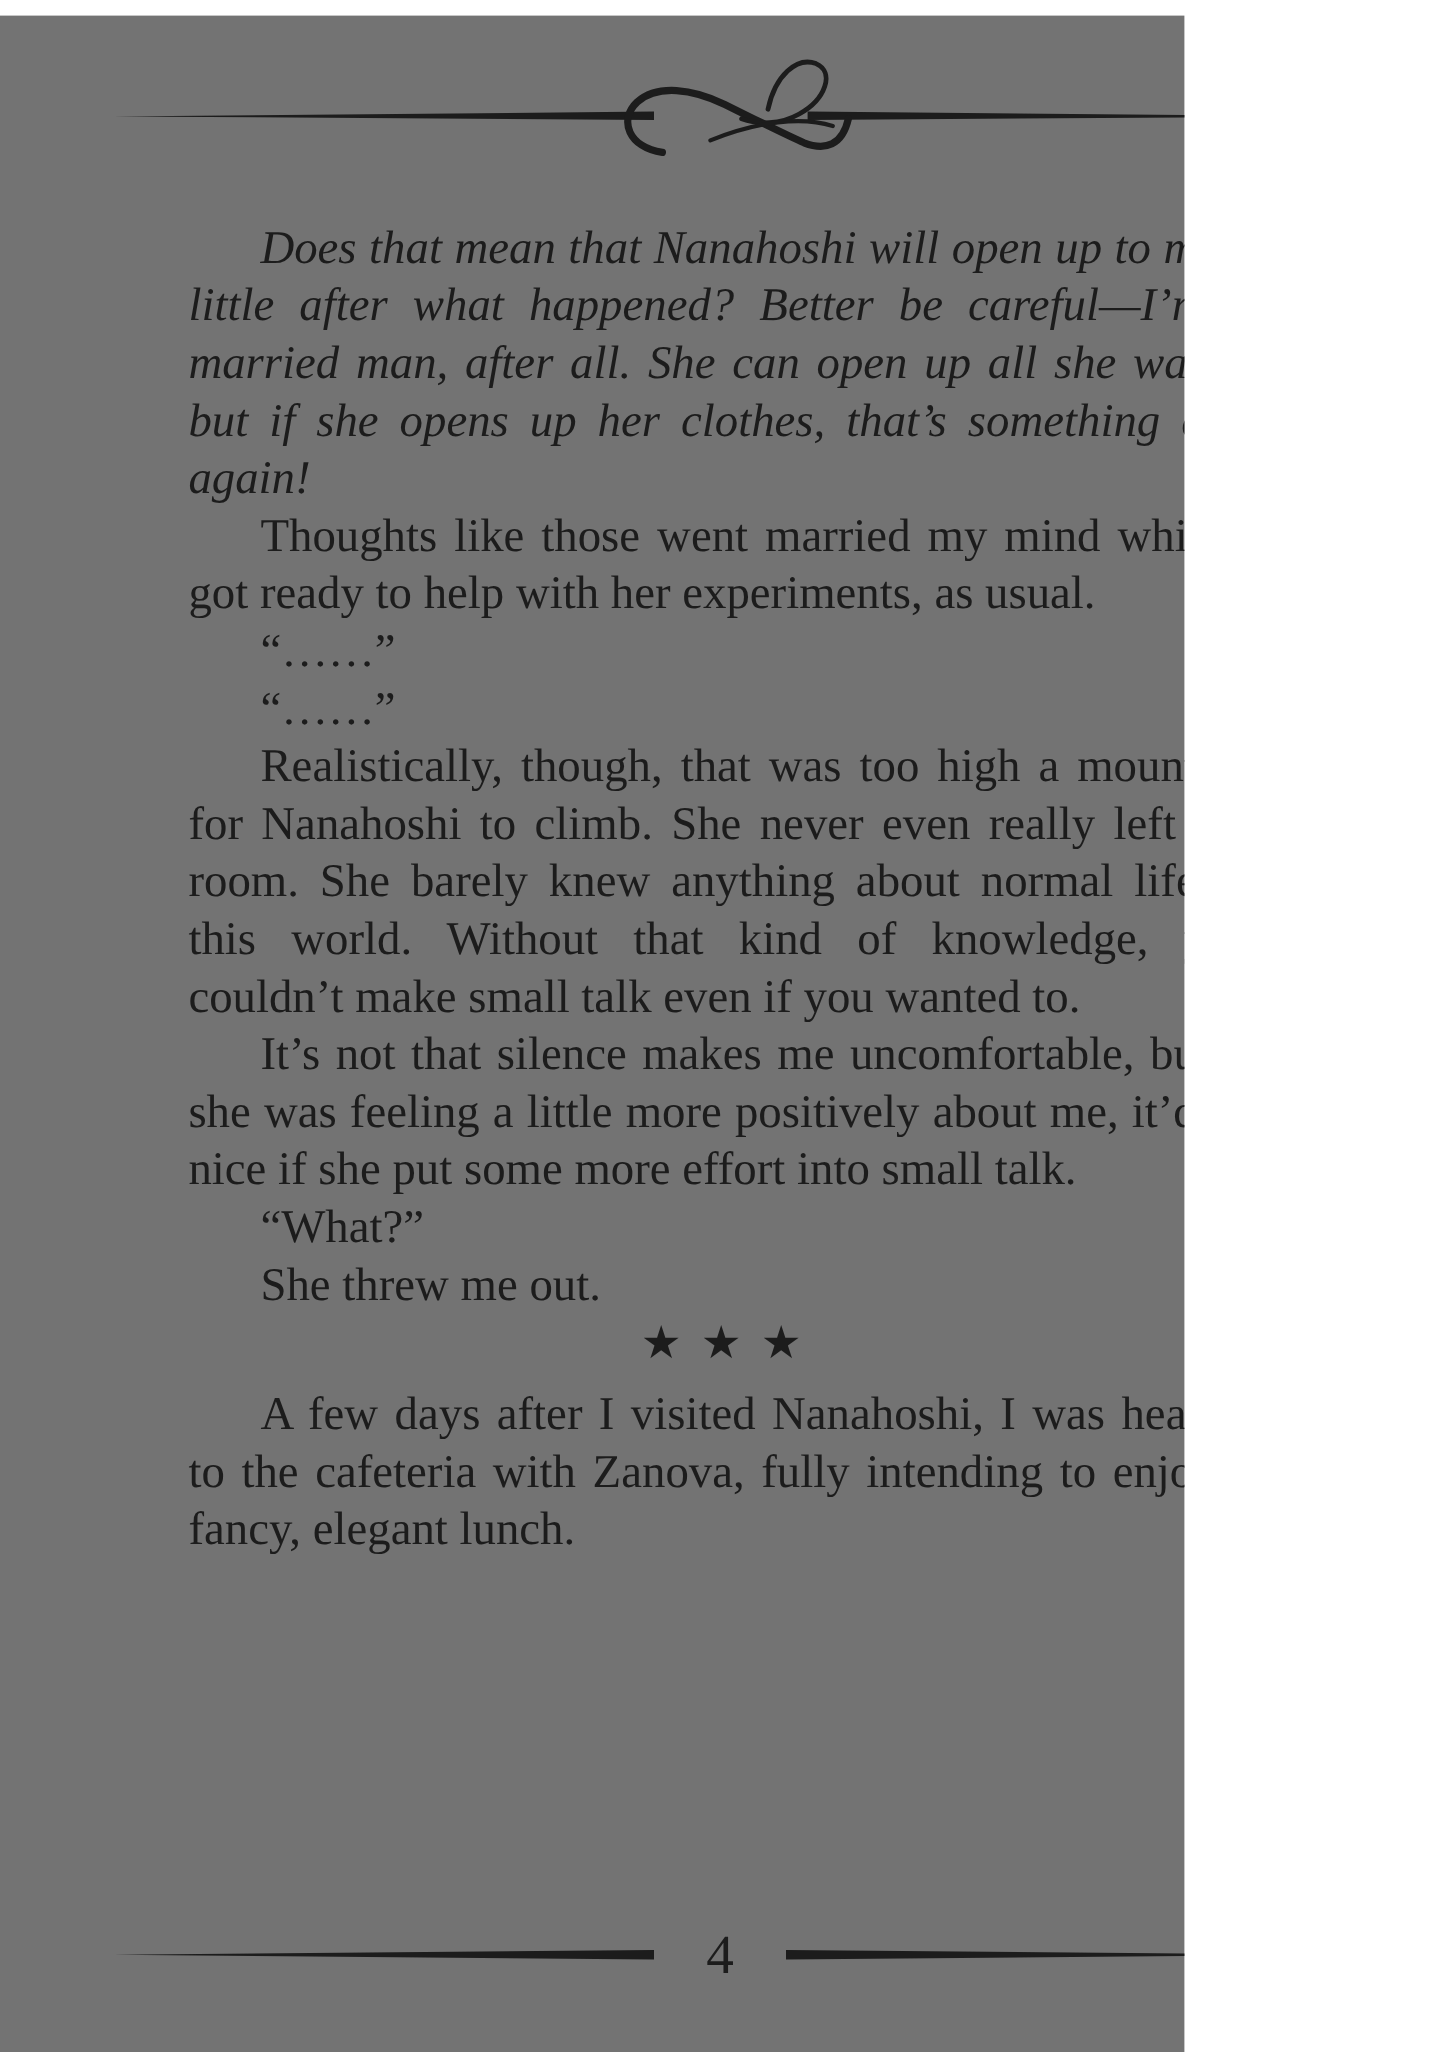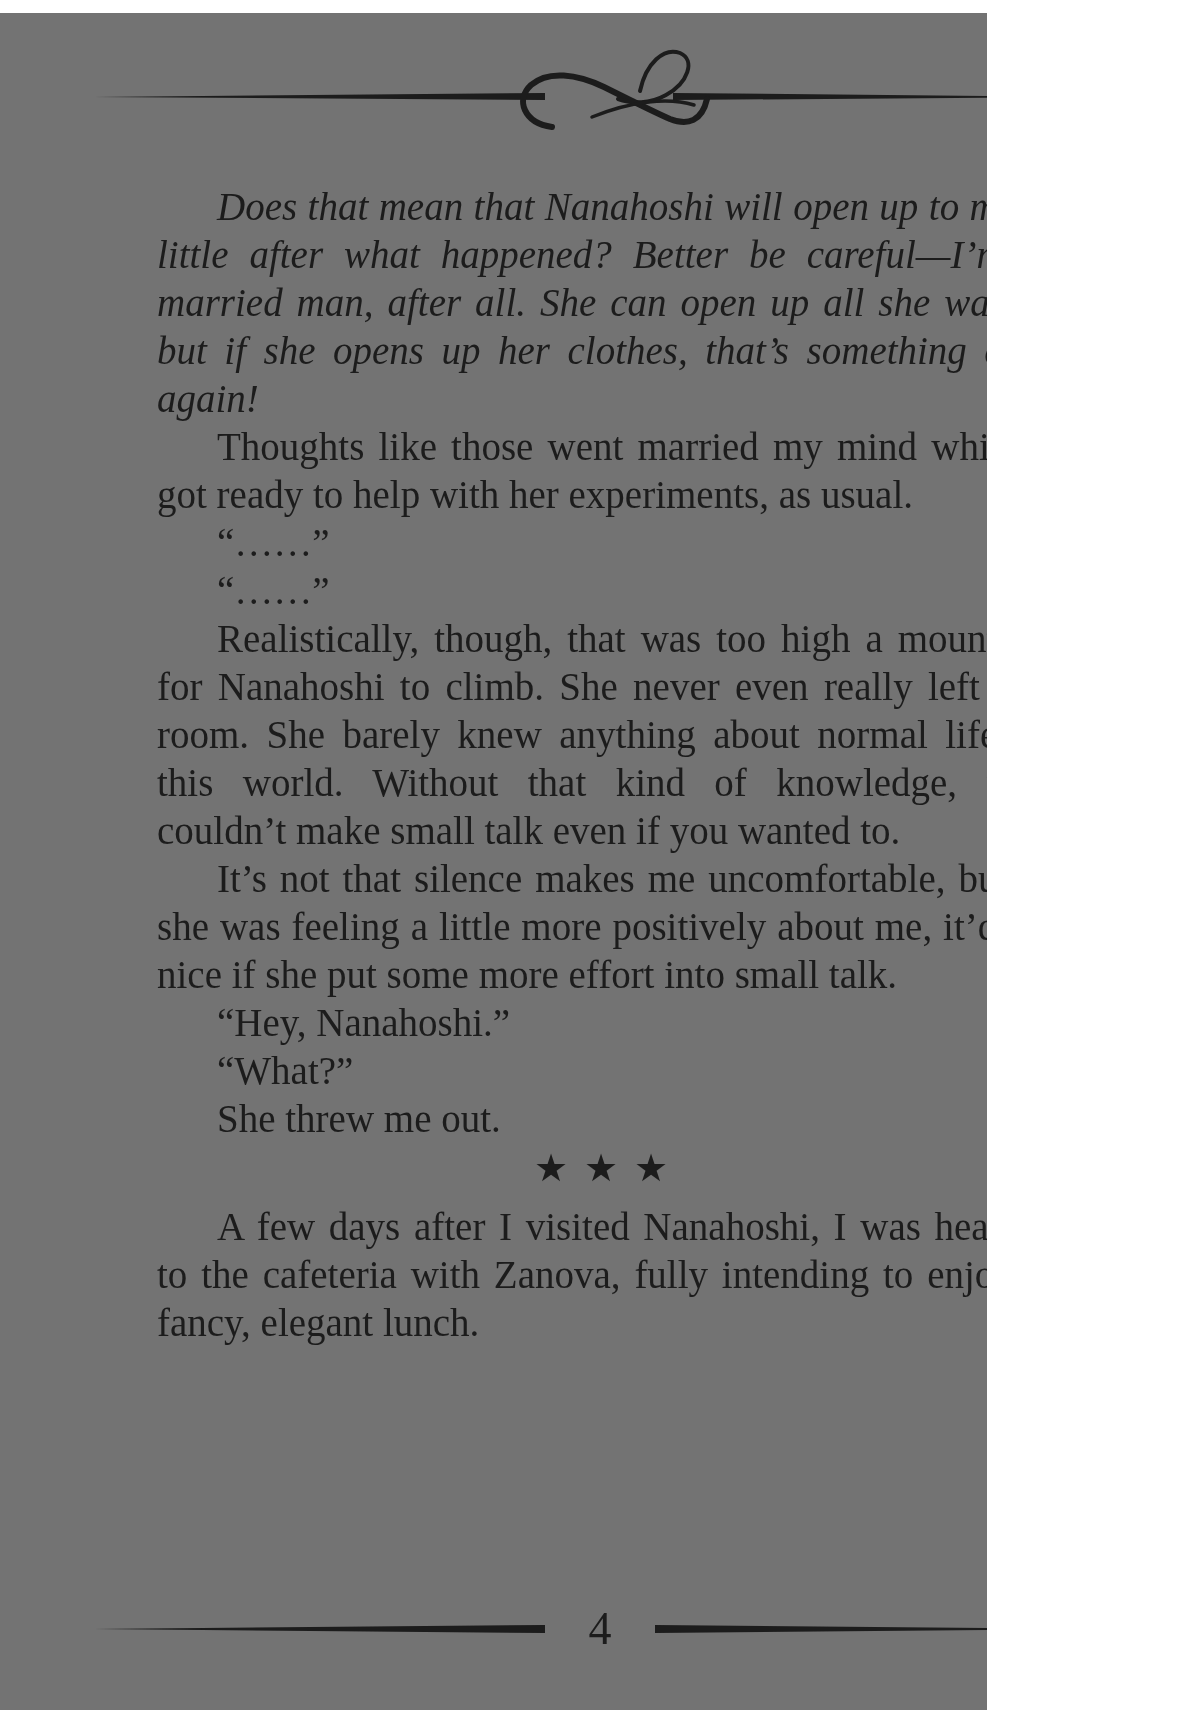--- a/index.html
+++ b/index.html
@@ -81,21 +81,20 @@
   </div>
 
   <div class="content">
     <div id="paras-before">
         <p class="italic">Does that mean that Nanahoshi will open up to me a little after what happened? Better be careful—I’m a married man, after all. She can open up all she wants, but if she opens up her clothes, that’s something else again!</p>
         <p>Thoughts like those went married my mind while I got ready to help with her experiments, as usual.</p>
         <p>“……”</p>
         <p>“……”</p>
         <p>Realistically, though, that was too high a mountain for Nanahoshi to climb. She never even really left her room. She barely knew anything about normal life in this world. Without that kind of knowledge, you couldn’t make small talk even if you wanted to.</p>
         <p>It’s not that silence makes me uncomfortable, but if she was feeling a little more positively about me, it’d be nice if she put some more effort into small talk.</p>
-        <p>“Hey, Nanahoshi.”</p>
         <p>“What?”</p>
         <p>She threw me out.</p>
       </div>
     <div class="scene-break">★★★</div>
     <div id="paras-after">
         <p>A few days after I visited Nanahoshi, I was headed to the cafeteria with Zanova, fully intending to enjoy a fancy, elegant lunch.</p>
       </div>
   </div>
 
   <div class="page-footer">

